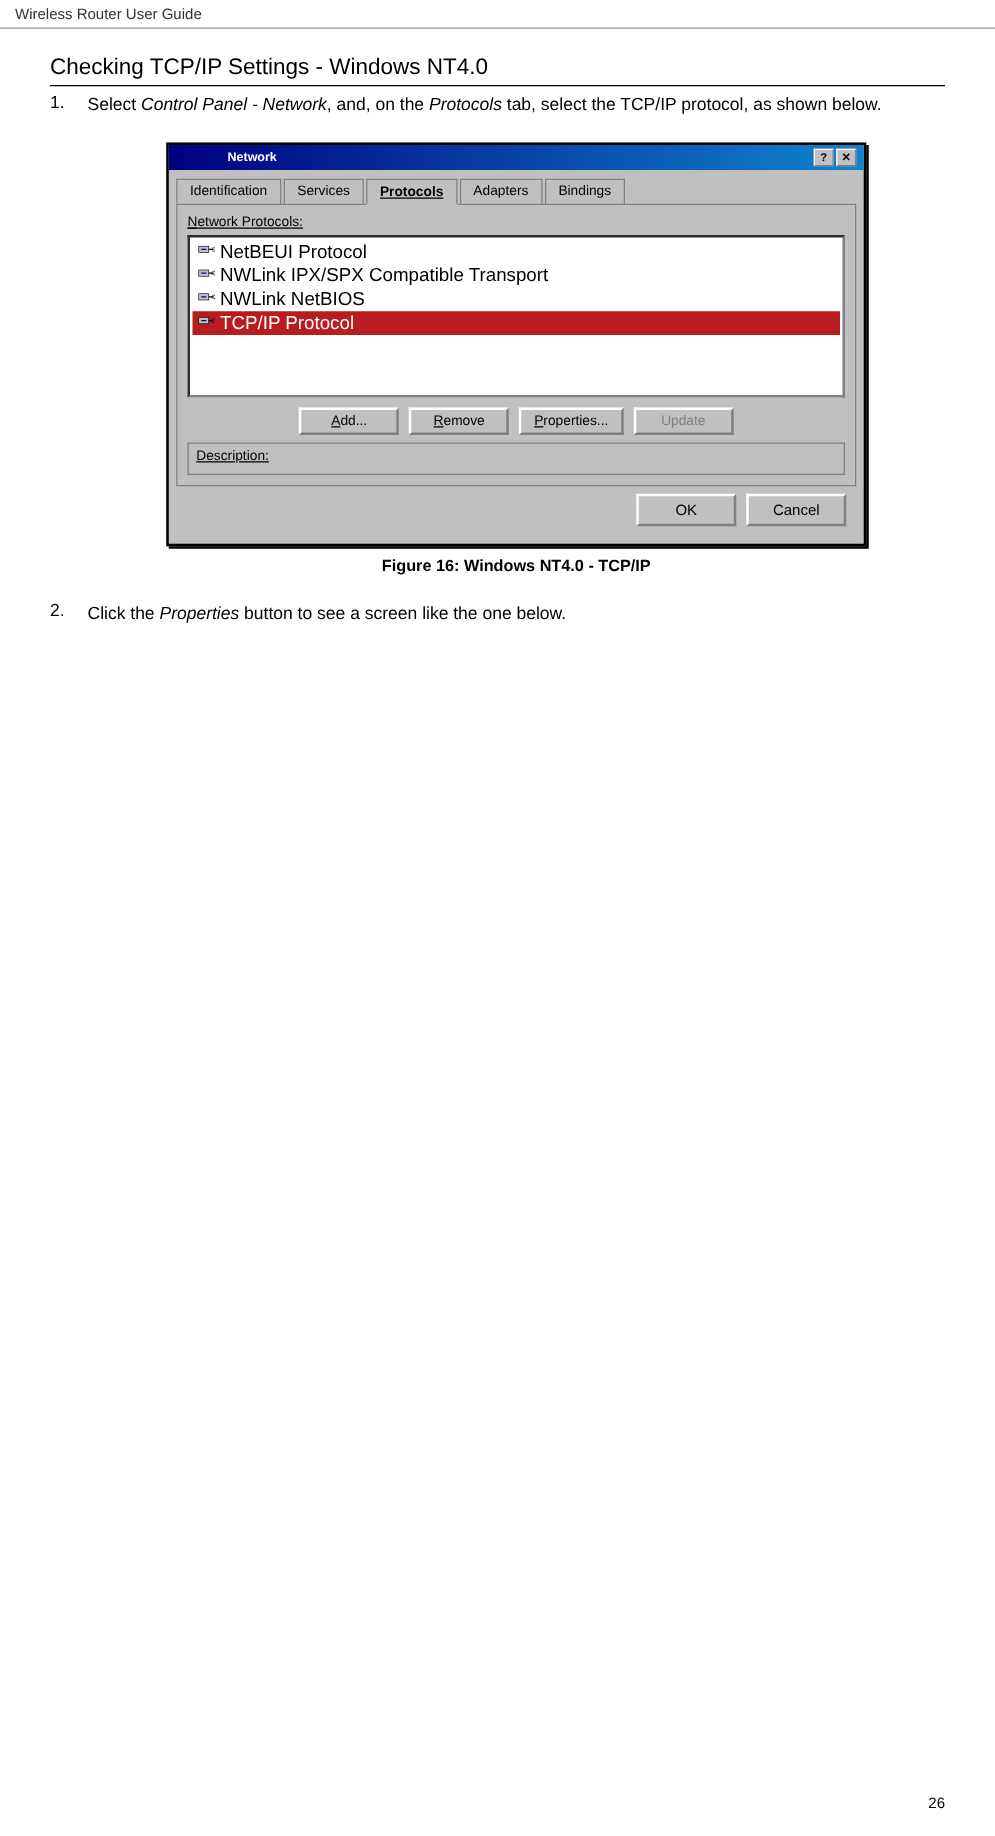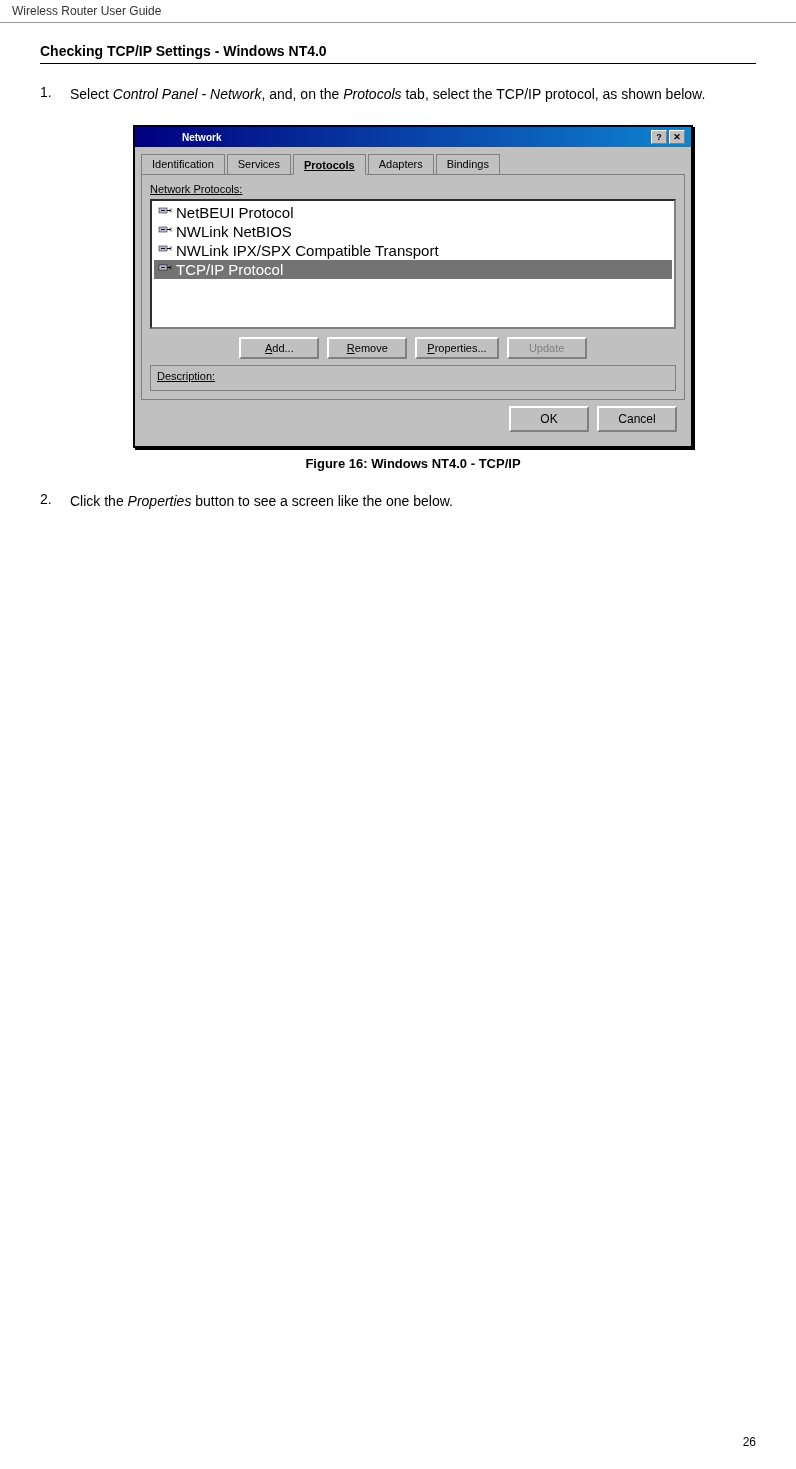--- a/index.html
+++ b/index.html
@@ -19,26 +19,26 @@
       font-size: 12px;
       color: #333;
       font-family: Arial, sans-serif;
     }
 
     .page-content {
       padding: 20px 40px;
     }
 
     .section-title {
-      font-size: 14px;
-      font-weight: bold;
+      font-size: 18px;
+      font-weight: normal;
       font-family: Arial, sans-serif;
       border-bottom: 1px solid #000;
       padding-bottom: 4px;
-      margin-bottom: 20px;
+      margin-bottom: 4px;
     }
 
     .step {
       display: flex;
       margin-bottom: 16px;
     }
 
     .step-number {
       min-width: 30px;
       font-size: 14px;
@@ -174,21 +174,21 @@
     .win-list-item {
       padding: 1px 4px;
       display: flex;
       align-items: flex-start;
       font-size: 15px;
       gap: 4px;
       cursor: default;
     }
 
     .win-list-item.selected {
-      background: #737373;
+      background: #b91c1c;
       color: white;
     }
 
     .win-list-icon {
       width: 14px;
       height: 14px;
       display: inline-flex;
       align-items: center;
       justify-content: center;
       font-size: 10px;
@@ -326,32 +326,32 @@
               </div>
               <div class="win-list-item">
                 <span class="win-list-icon">
                   <svg viewBox="0 0 14 14" xmlns="http://www.w3.org/2000/svg">
                     <rect x="1" y="4" width="8" height="5" fill="#c0c0c0" stroke="#000" stroke-width="0.5"></rect>
                     <rect x="3" y="6" width="4" height="1" fill="#000080"></rect>
                     <line x1="9" y1="6.5" x2="13" y2="6.5" stroke="#000" stroke-width="1"></line>
                     <circle cx="13" cy="6.5" r="1.5" fill="none" stroke="#000" stroke-width="0.5"></circle>
                   </svg>
                 </span>
-                <span>NWLink NetBIOS</span>
+                <span>NWLink IPX/SPX Compatible Transport</span>
               </div>
               <div class="win-list-item">
                 <span class="win-list-icon">
                   <svg viewBox="0 0 14 14" xmlns="http://www.w3.org/2000/svg">
                     <rect x="1" y="4" width="8" height="5" fill="#c0c0c0" stroke="#000" stroke-width="0.5"></rect>
                     <rect x="3" y="6" width="4" height="1" fill="#000080"></rect>
                     <line x1="9" y1="6.5" x2="13" y2="6.5" stroke="#000" stroke-width="1"></line>
                     <circle cx="13" cy="6.5" r="1.5" fill="none" stroke="#000" stroke-width="0.5"></circle>
                   </svg>
                 </span>
-                <span>NWLink IPX/SPX Compatible Transport</span>
+                <span>NWLink NetBIOS</span>
               </div>
               <div class="win-list-item selected">
                 <span class="win-list-icon">
                   <svg viewBox="0 0 14 14" xmlns="http://www.w3.org/2000/svg">
                     <rect x="1" y="4" width="8" height="5" fill="#c0c0c0" stroke="#000" stroke-width="0.5"></rect>
                     <rect x="3" y="6" width="4" height="1" fill="#000080"></rect>
                     <line x1="9" y1="6.5" x2="13" y2="6.5" stroke="#000" stroke-width="1"></line>
                     <circle cx="13" cy="6.5" r="1.5" fill="none" stroke="#000" stroke-width="0.5"></circle>
                   </svg>
                 </span>

